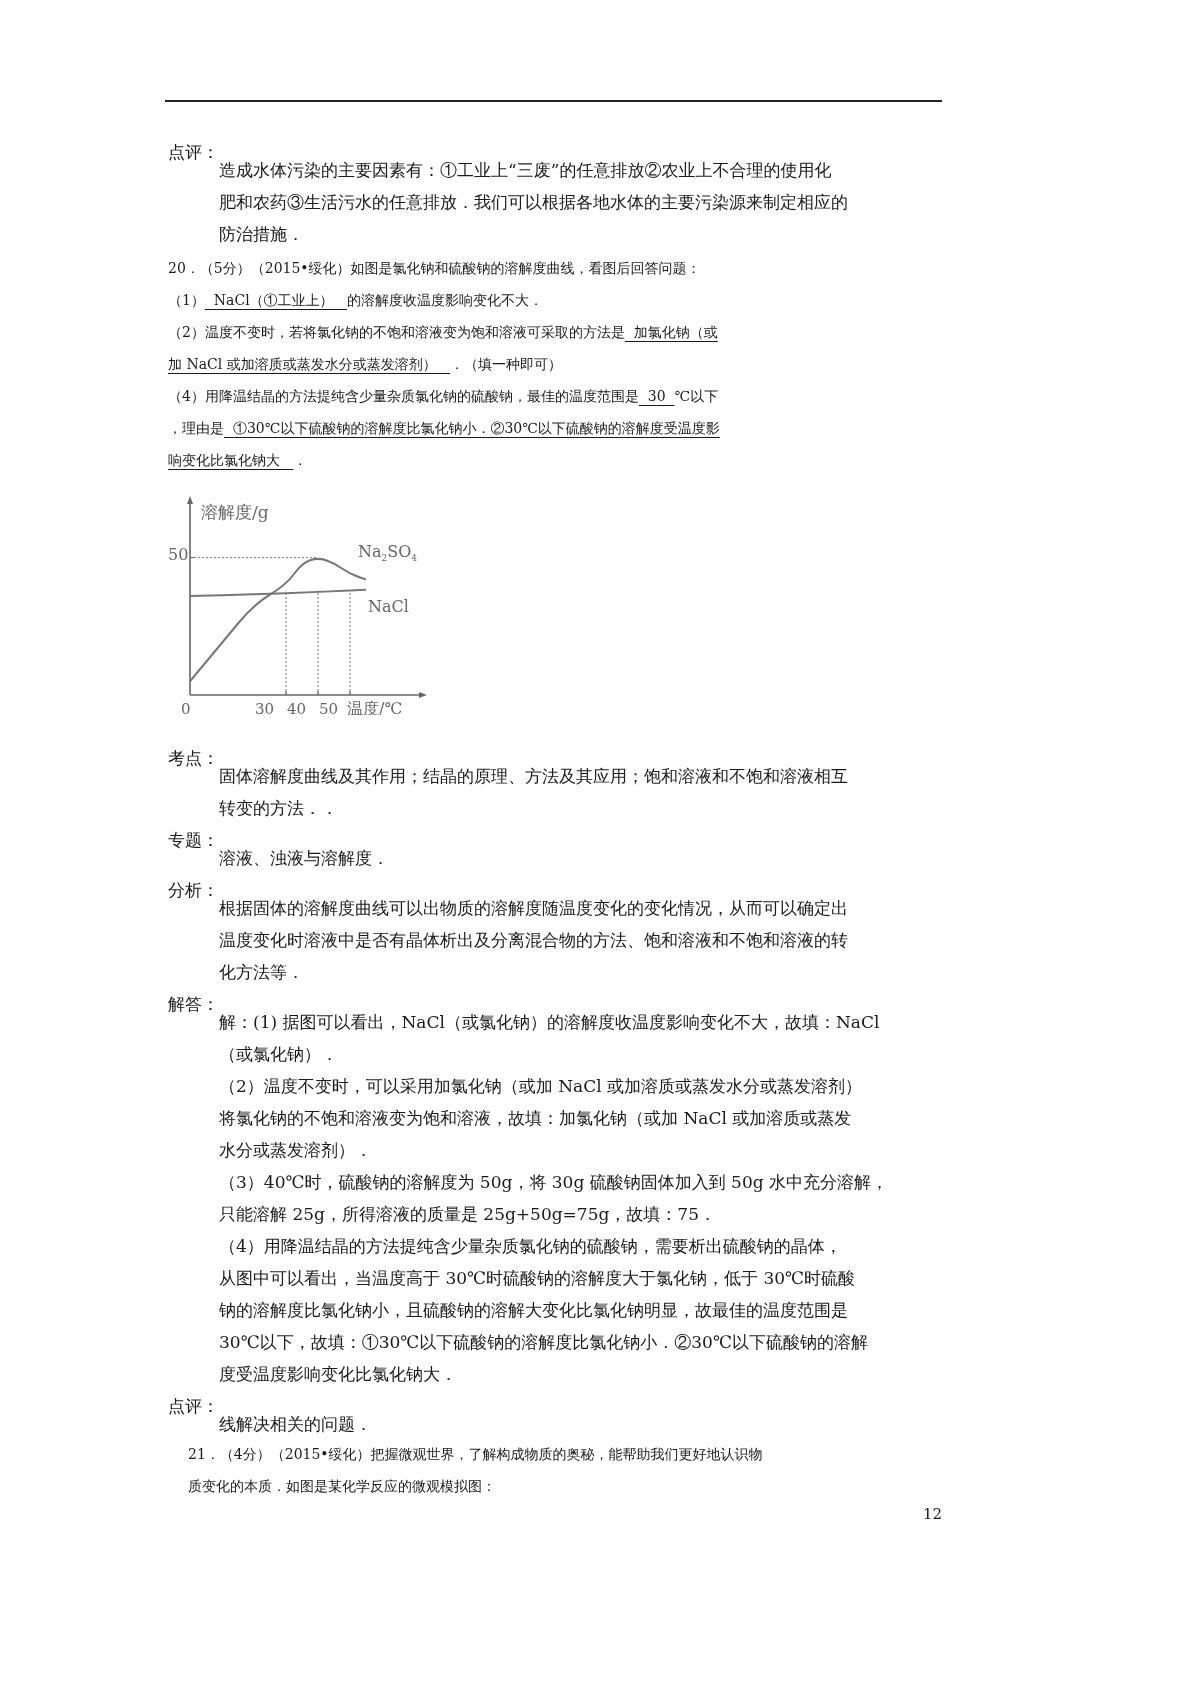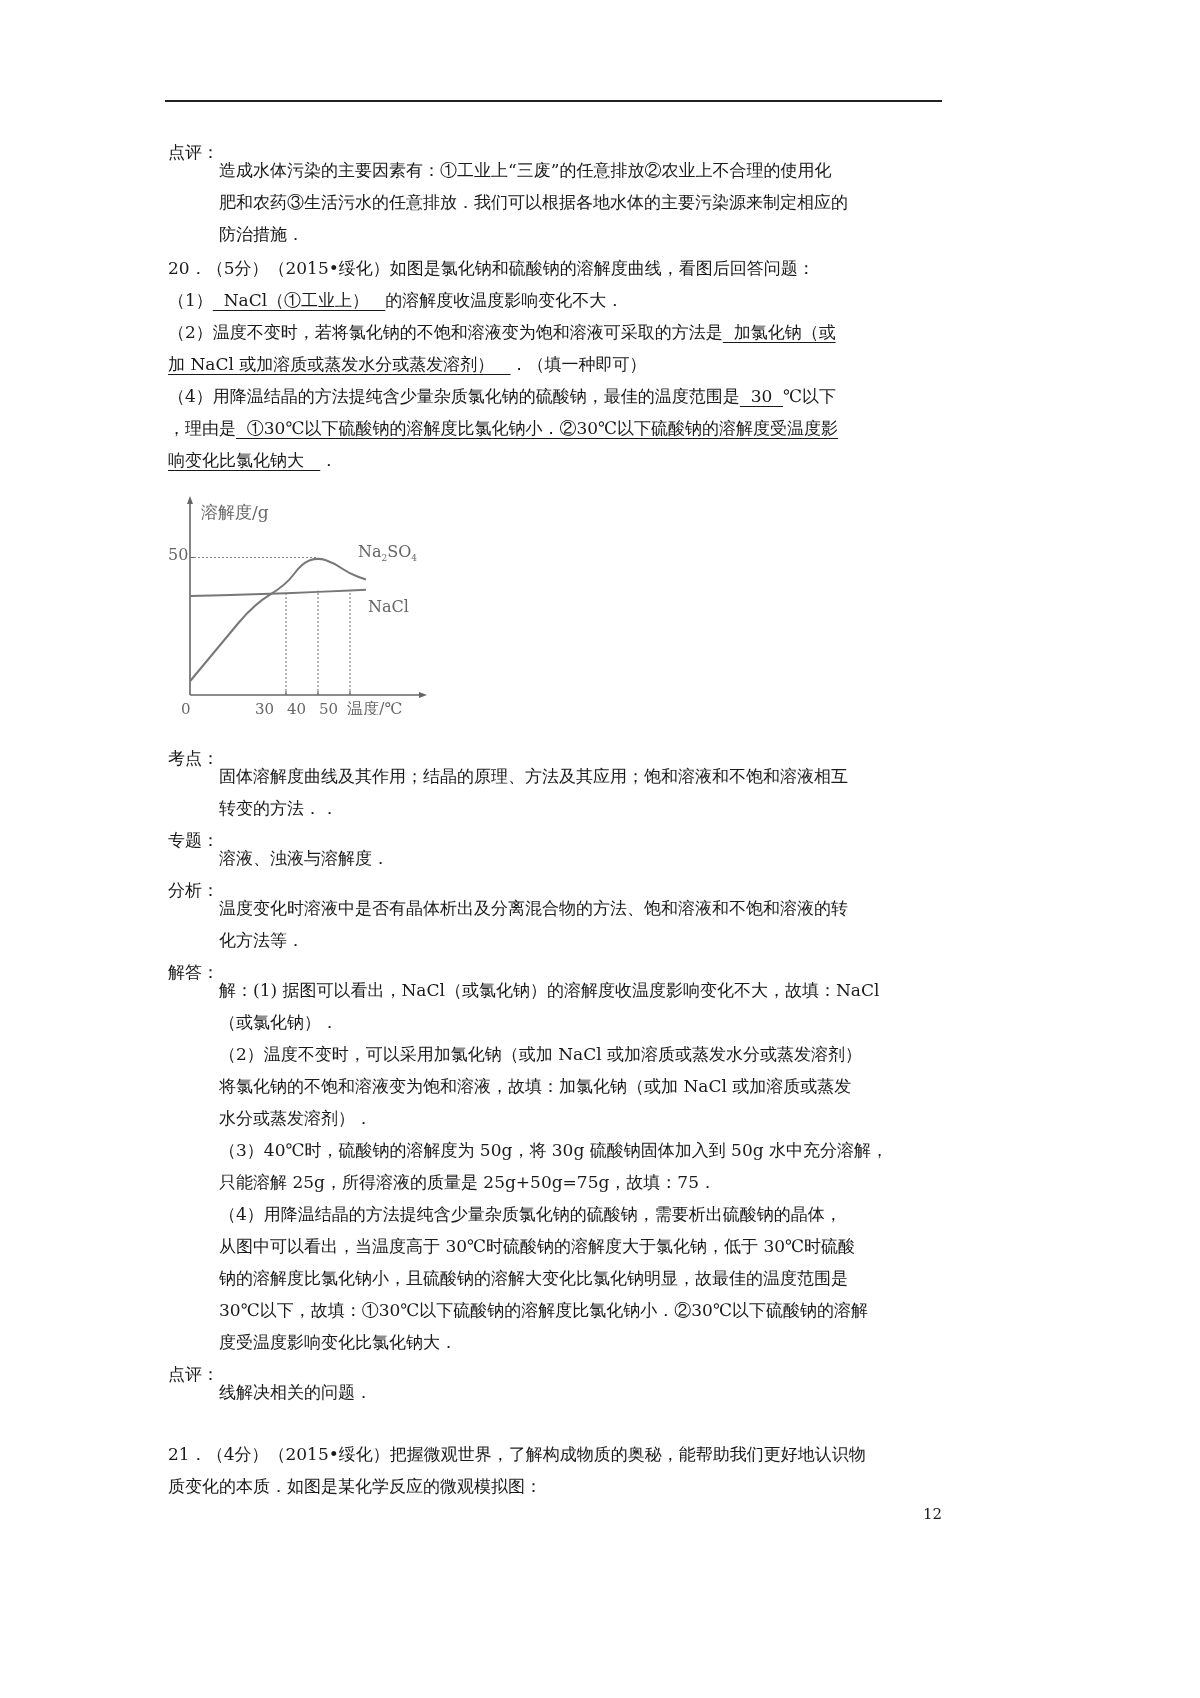--- a/index.html
+++ b/index.html
@@ -4,21 +4,21 @@
 <style>
   html,body{margin:0;padding:0;background:#fff;}
   body{width:1200px;height:1698px;position:relative;overflow:hidden;
        font-family:"DejaVu Serif","Liberation Serif",serif;color:#1a1a1a;}
   .rule{position:absolute;left:165px;top:100px;width:777px;height:2px;background:#222;}
   .blk{position:absolute;left:168px;width:780px;font-size:17px;line-height:32px;}
   .row{display:flex;}
   .lbl{flex:0 0 51px;white-space:nowrap;}
   .body{flex:1;margin-top:18px;}
   .u{text-decoration:underline;text-underline-offset:4px;}
-  .q{position:absolute;left:168px;width:780px;font-size:17px;line-height:32px;}
+  .q{position:absolute;left:168px;width:780px;font-size:14px;line-height:32px;}
   .pgno{position:absolute;left:923px;top:1505px;font-size:15px;}
   .chart{position:absolute;left:165px;top:490px;width:270px;height:225px;}
   .chart text{font-family:"DejaVu Serif","Liberation Serif",serif;fill:#666;}
 </style>
 </head>
 <body>
 
 <div class="rule"></div>
 
 <div class="blk" style="top:136px;">
@@ -88,20 +88,21 @@
       <div>转变的方法．．</div>
     </div>
   </div>
   <div class="row">
     <span class="lbl">专题：</span>
     <div class="body">溶液、浊液与溶解度．</div>
   </div>
   <div class="row">
     <span class="lbl">分析：</span>
     <div class="body">
+      <div>根据固体的溶解度曲线可以出物质的溶解度随温度变化的变化情况，从而可以确定出</div>
       <div>温度变化时溶液中是否有晶体析出及分离混合物的方法、饱和溶液和不饱和溶液的转</div>
       <div>化方法等．</div>
     </div>
   </div>
   <div class="row">
     <span class="lbl">解答：</span>
     <div class="body">
       <div>解：(1) 据图可以看出，NaCl（或氯化钠）的溶解度收温度影响变化不大，故填：NaCl</div>
       <div>（或氯化钠）．</div>
       <div>（2）温度不变时，可以采用加氯化钠（或加 NaCl 或加溶质或蒸发水分或蒸发溶剂）</div>
@@ -117,18 +118,18 @@
     </div>
   </div>
   <div class="row">
     <span class="lbl">点评：</span>
     <div class="body">
       <div>线解决相关的问题．</div>
     </div>
   </div>
 </div>
 
-<div class="q" style="top:1438px;">
+<div class="q" style="top:1438px;margin-left:20px;">
   <div>21．（4分）（2015•绥化）把握微观世界，了解构成物质的奥秘，能帮助我们更好地认识物</div>
   <div>质变化的本质．如图是某化学反应的微观模拟图：</div>
 </div>
 
 <div class="pgno">12</div>
 
 </body></html>

